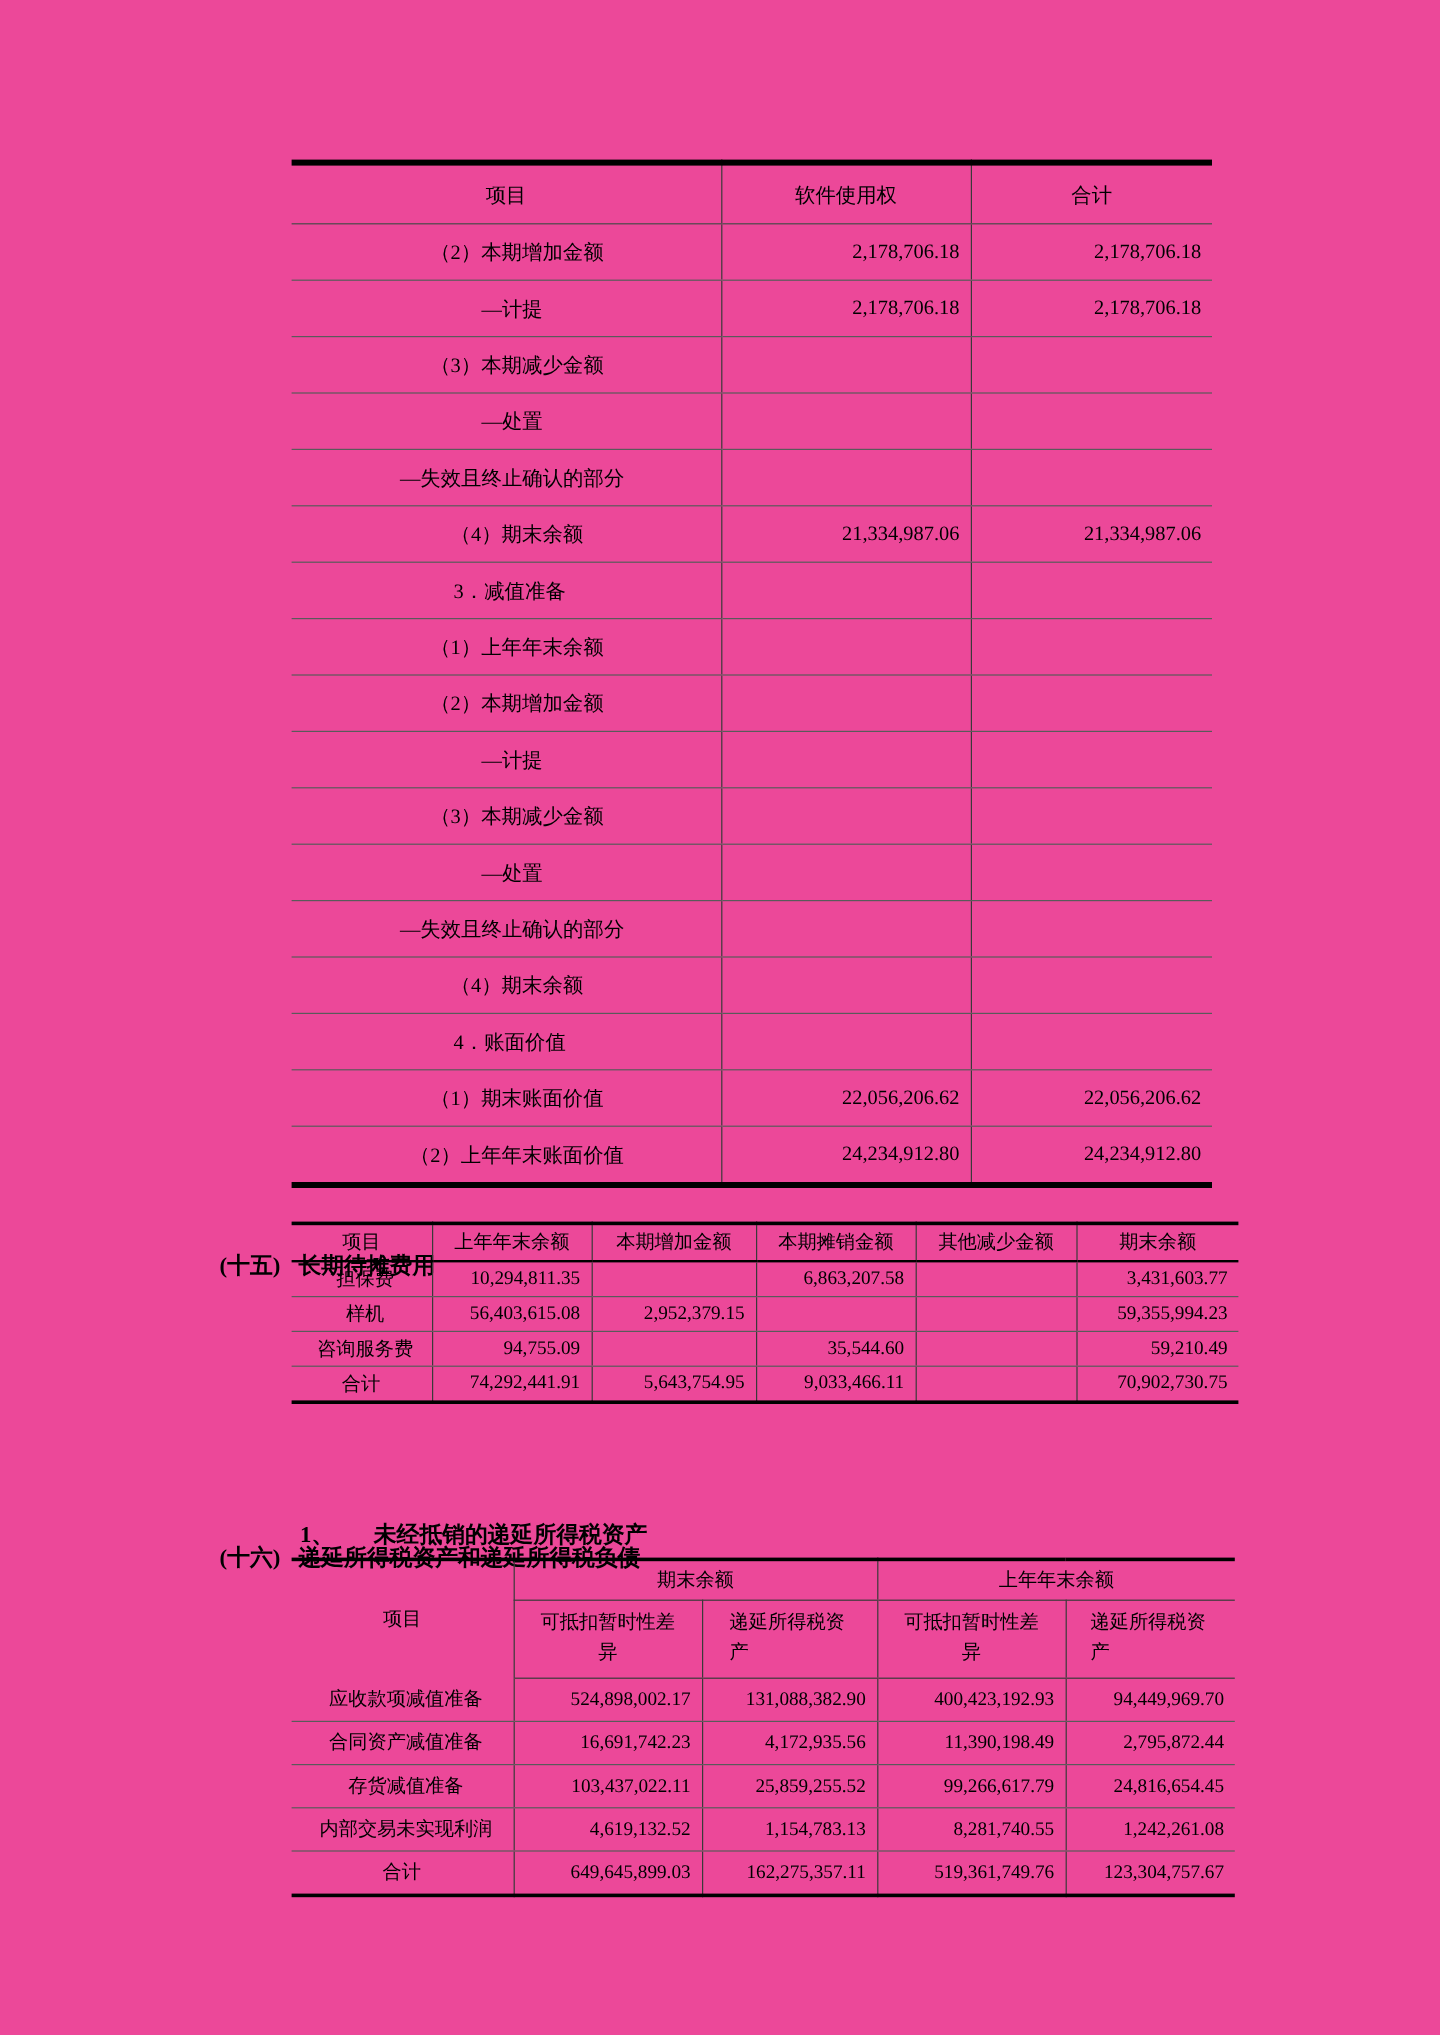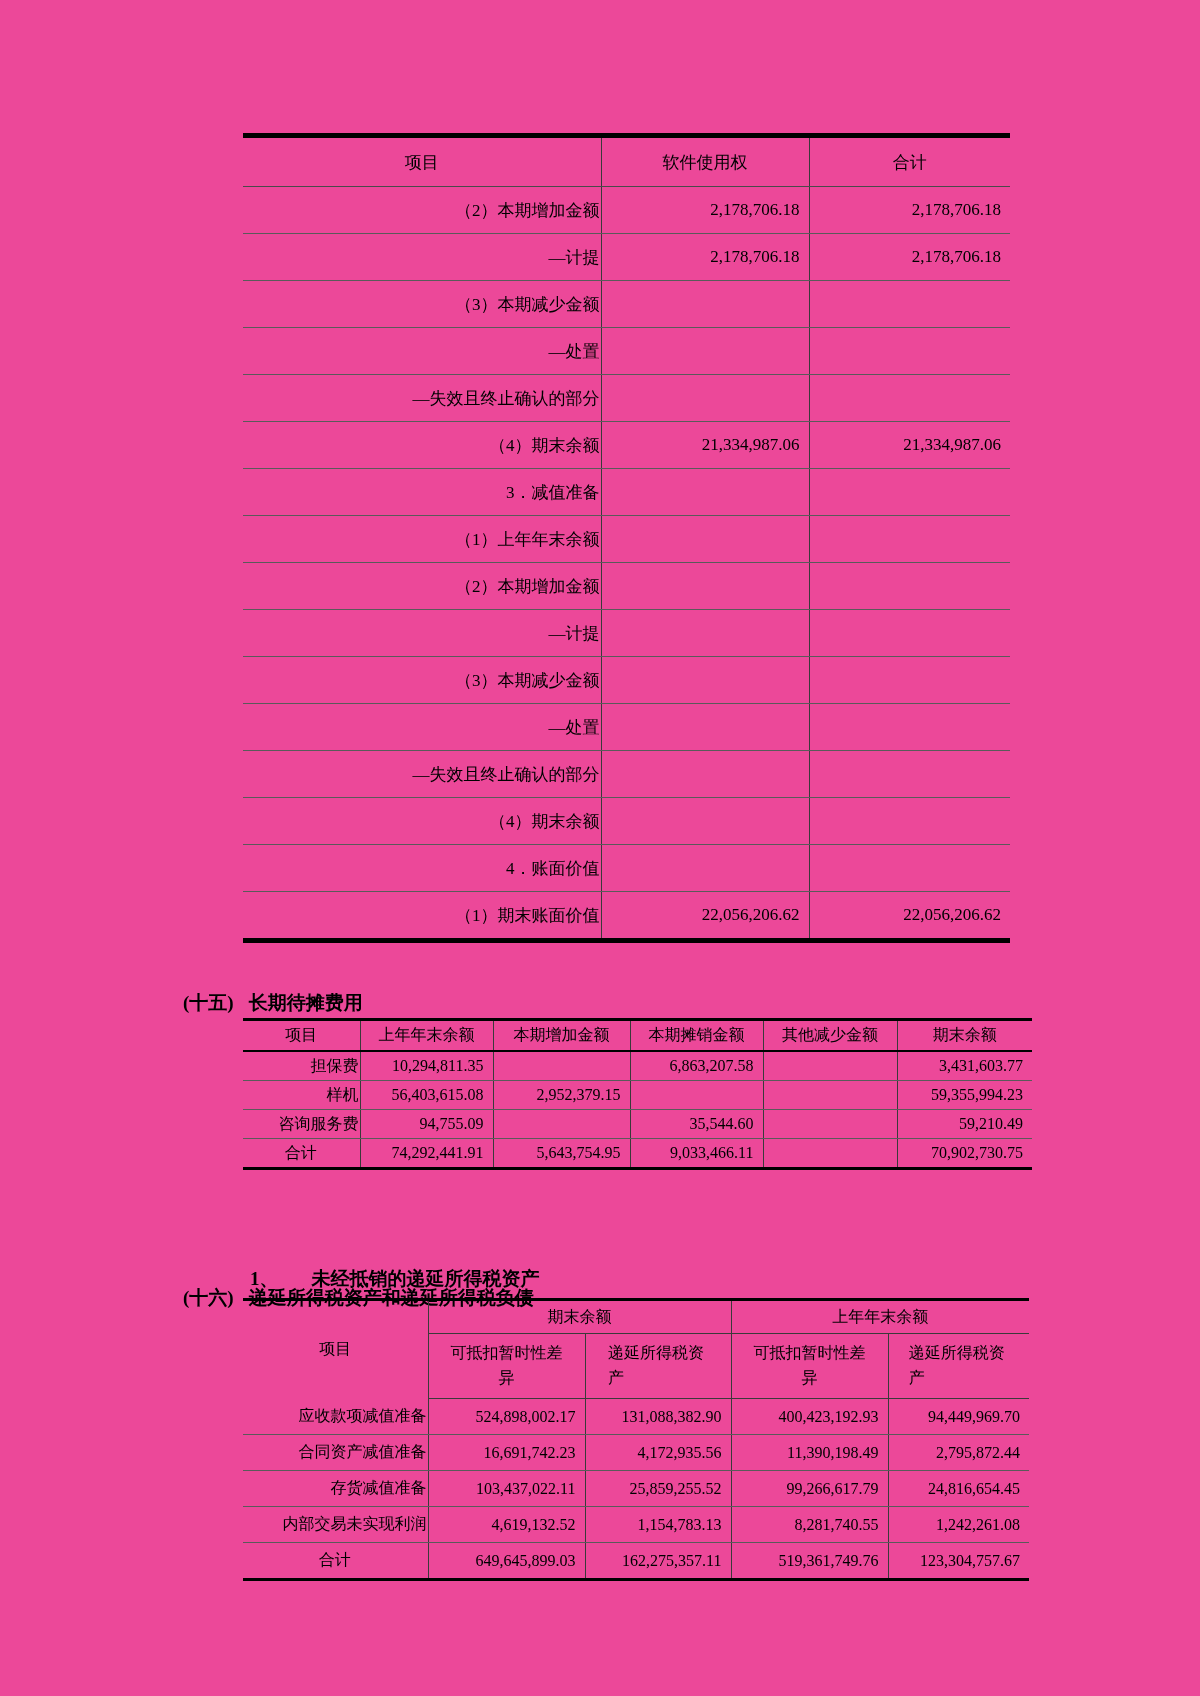--- a/index.html
+++ b/index.html
@@ -41,29 +41,29 @@
   .t3 .sub+.sub{border-left:1px solid #3a3a3a;}
   .t3 .grp+.grp{border-left:1px solid #3a3a3a;}
   .t3 td{height:33px;}
   .t3 tbody tr:not(:last-child) td{border-bottom:1px solid #5a5a5a;}
   .t3 td+td{border-left:1px solid #3a3a3a;}
   .w7{display:inline-block;width:118px;line-height:1.55;text-align:center;white-space:normal;}
   .w6{display:inline-block;width:100px;line-height:1.55;text-align:left;white-space:normal;}
 
   
   .num{text-align:right;padding-right:9px;}
-  .lab{text-align:right;}
+  .lab{text-align:center;}
   .ind0{padding-left:7px;}
   .ind1{padding-left:11px;}
   .ind2{padding-left:19px;}
   .ctr{text-align:center;padding-left:0;}
 
   
   .sect{position:absolute;display:flex;font-weight:bold;font-size:19px;white-space:nowrap;}
-  .h15{left:183px;top:990px;}
+  .h15{left:183px;top:1042px;}
   .h16{left:183px;top:1285px;}
   .hsub{left:250px;top:1266px;}
   .sect .no{margin-right:15px;}
   .hsub .no{margin-right:33px;}
 </style>
 </head>
 <body>
 
 <div class="page">
 
@@ -153,20 +153,25 @@
         </tr>
         <tr>
           <td class="lab ind0">4．账面价值</td>
           <td class="num"></td>
           <td class="num"></td>
         </tr>
         <tr>
           <td class="lab ind2">（1）期末账面价值</td>
           <td class="num">22,056,206.62</td>
           <td class="num">22,056,206.62</td>
+        </tr>
+        <tr>
+          <td class="lab ind2">（2）上年年末账面价值</td>
+          <td class="num">24,234,912.80</td>
+          <td class="num">24,234,912.80</td>
         </tr>
       </tbody>
   </table>
 
   <div class="sect h15">
     <span class="no">(十五)</span>
     <span>长期待摊费用</span>
   </div>
 
   <table class="t2">

